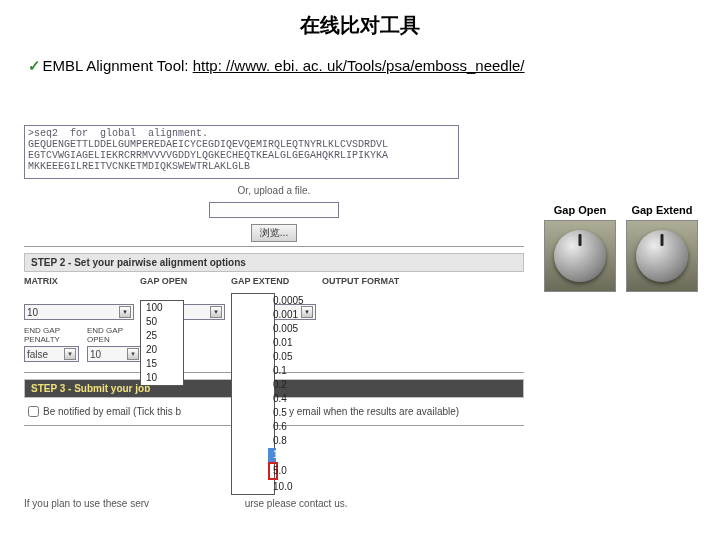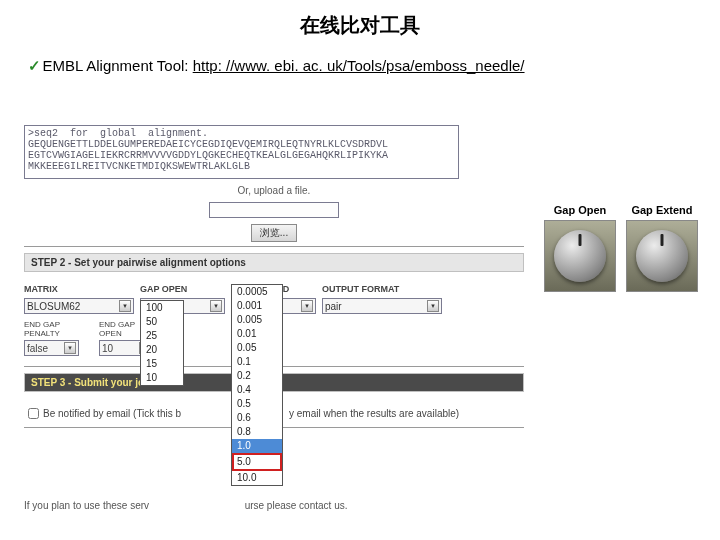--- a/index.html
+++ b/index.html
@@ -8,31 +8,31 @@
 .subtitle { font-size: 15px; margin-left: 28px; margin-bottom: 14px; }
 .check { color: #2a8a2a; font-weight: bold; margin-right: 2px; }
 .link { text-decoration: underline; color: #000; }
 .panel { position: absolute; left: 24px; top: 125px; width: 500px; }
 .sec-label { color: #5a5a5a; font-size: 10px; margin-bottom: 4px; }
 .hr { height: 1px; background: #9a9a9a; margin: 4px 0 6px; }
 .seqbox { width: 435px; height: 54px; border: 1px solid #7a7a90; padding: 2px 3px; font-family: "Courier New", monospace; font-size: 10px; color: #5a5a6a; overflow: hidden; white-space: pre; }
 .uploadrow { display: flex; align-items: center; gap: 6px; margin: 6px 0 2px; font-size: 10px; color: #5a5a5a; flex-direction: column; }
 .btn { background: linear-gradient(#f4f4f4,#d6d6d6); border: 1px solid #8a8a8a; padding: 1px 8px; font-size: 10px; cursor: pointer; color: #333; }
 .filein { border: 1px solid #7a7a90; height: 16px; width: 130px; background: #fdfdfd; }
-.stephdr { background: #e6e6e6; border: 1px solid #c0c0c0; padding: 3px 6px; font-size: 10px; font-weight: bold; color: #333; margin-bottom: 12px; }
+.stephdr { background: #e6e6e6; border: 1px solid #c0c0c0; padding: 3px 6px; font-size: 10px; font-weight: bold; color: #333; margin-bottom: 4px; }
 .dk { background: #4a4a4a; color: #f2e27a; }
-.optgrid { display: grid; grid-template-columns: 110px 85px 85px 120px; gap: 4px 6px; font-size: 9px; color: #333; }
+.optgrid { display: grid; grid-template-columns: 110px 85px 85px 120px; gap: 18px 6px; font-size: 9px; color: #333; }
 .optgrid .hdr { font-weight: bold; color: #444; font-size: 9px; }
 .select { display: inline-flex; align-items: center; justify-content: space-between; border: 1px solid #7a7a90; background: #f6f6f6; padding: 0 2px; height: 16px; font-size: 10px; width: 100%; }
 .select .arrow { border: 1px solid #888; background: linear-gradient(#fff,#ccc); width: 12px; height: 12px; display: flex; align-items: center; justify-content: center; font-size: 7px; }
-.subgrid { display: grid; grid-template-columns: 55px 55px; gap: 2px 20px; margin-top: 6px; font-size: 8px; color: #444; }
+.subgrid { display: grid; grid-template-columns: 55px 55px; gap: 2px 8px; margin-top: 6px; font-size: 8px; color: #444; }
 .dropdown { position: absolute; border: 1px solid #555; background: #fff; font-size: 10px; color: #222; z-index: 10; }
 .dropdown div { padding: 0 3px 0 5px; line-height: 14px; }
 .dd1 { left: 140px; top: 300px; width: 44px; }
-.dd2 { left: 231px; top: 284px; width: 52px; }
+.dd2 { left: 231px; top: 293px; width: 44px; padding-left: 36px; }
 .dd2 .hblue { background: #4d8bd6; color: #fff; }
 .dd2 .hred { border: 2px solid #d02020; padding-left: 3px; }
 .step3row { display: flex; align-items: center; gap: 4px; font-size: 10px; color: #444; padding: 4px 4px; }
 .step3row input[type=checkbox] { width: 11px; height: 11px; }
 .footer { font-size: 10px; color: #555; margin-top: 72px; }
 .rightcol { position: absolute; right: 22px; top: 134px; width: 172px; text-align: right; }
 .tip { font-size: 14px; font-weight: bold; font-family: "Microsoft YaHei", SimSun, sans-serif; line-height: 1.35; }
 .tip .ital { font-style: italic; }
 .knobs { display: flex; gap: 10px; margin-top: 70px; justify-content: flex-end; }
 .knobwrap { text-align: center; }
@@ -61,24 +61,20 @@
   </div>
   <div class="hr"></div>
 
   <div class="stephdr">STEP 2 - Set your pairwise alignment options</div>
   <div class="optgrid">
     <div class="hdr">MATRIX</div>
     <div class="hdr">GAP OPEN</div>
     <div class="hdr">GAP EXTEND</div>
     <div class="hdr">OUTPUT FORMAT</div>
 
-    <div class="select">
-        <span>BLOSUM62</span>
-        <span class="arrow">▾</span>
-      </div>
     <div class="select">
         <span>10</span>
         <span class="arrow">▾</span>
       </div>
     <div class="select">
         <span>0.5</span>
         <span class="arrow">▾</span>
       </div>
     <div class="select">
         <span>pair</span>

